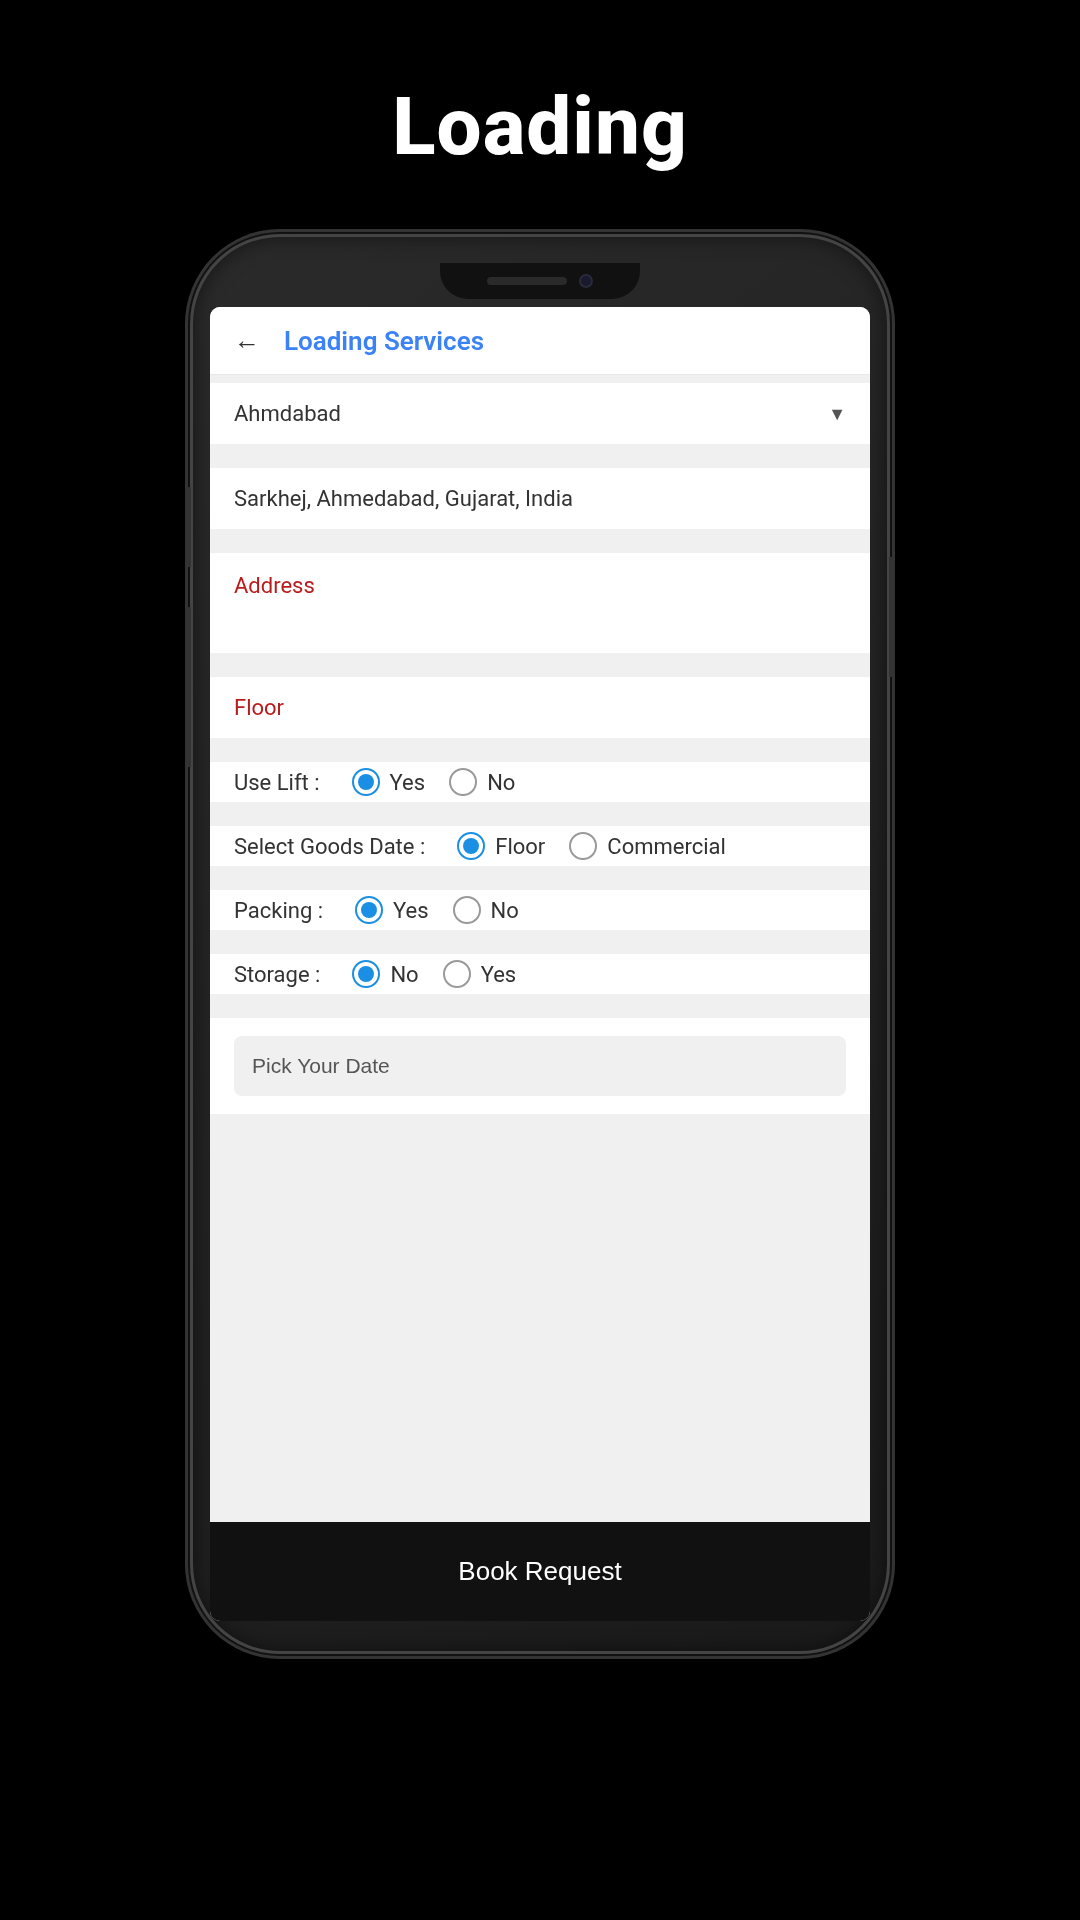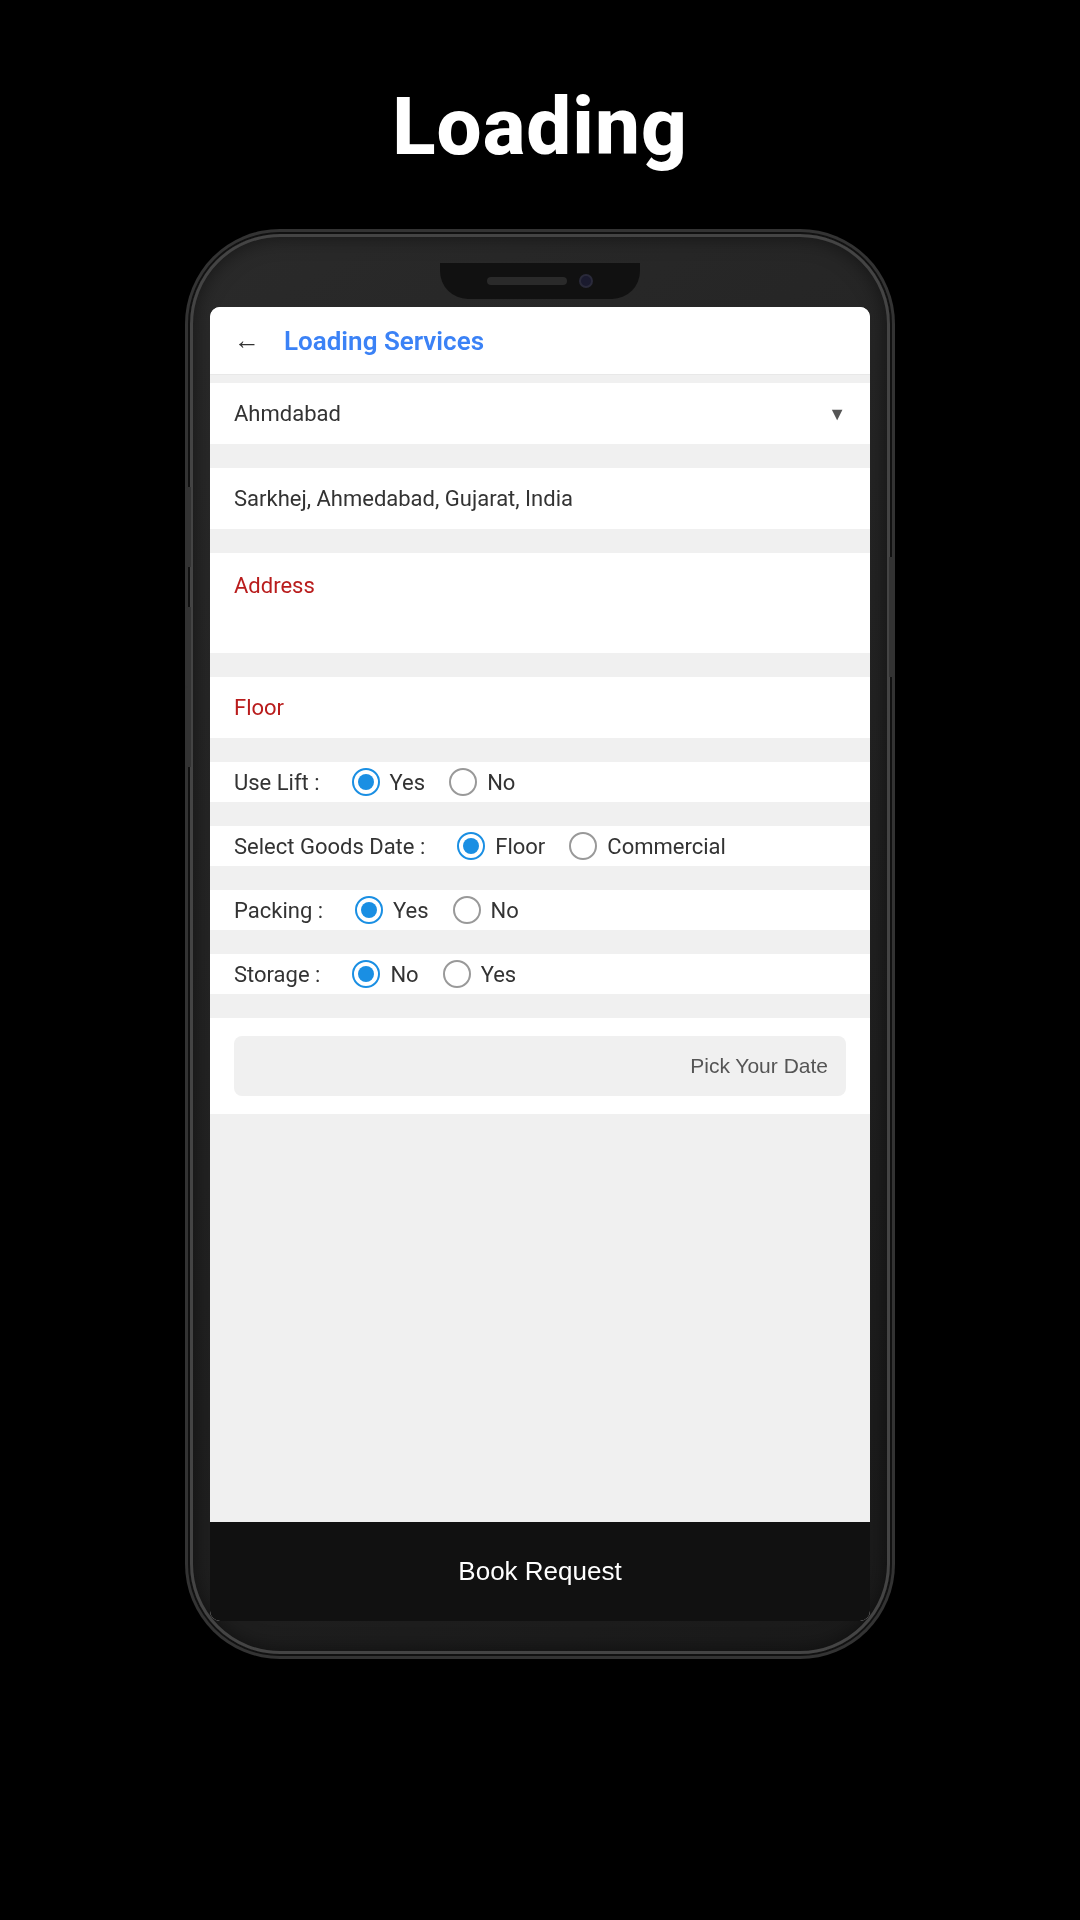--- a/index.html
+++ b/index.html
@@ -276,21 +276,21 @@
 
     .datetime-btn {
       flex: 1;
       background: #f0f0f0;
       border: none;
       border-radius: 8px;
       padding: 18px;
       font-size: 21px;
       color: #555;
       cursor: pointer;
-      text-align: right;
+      text-align: left;
     }
 
     
     .book-btn-container {
       background: #111;
       padding: 20px 24px;
       flex-shrink: 0;
     }
 
     .book-btn {

